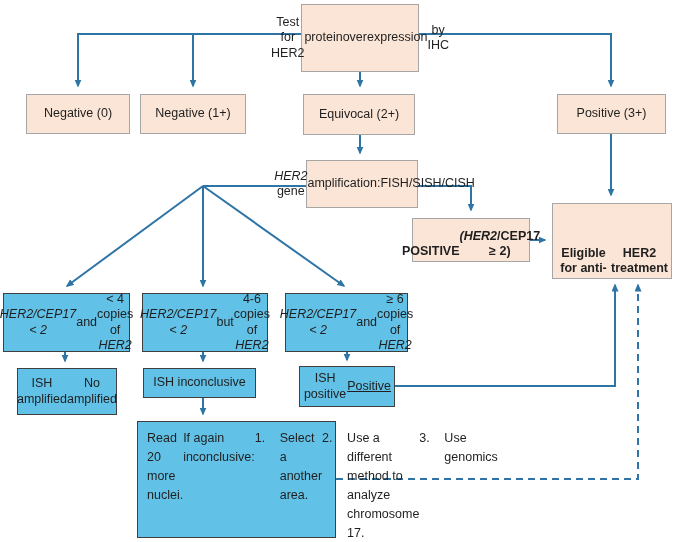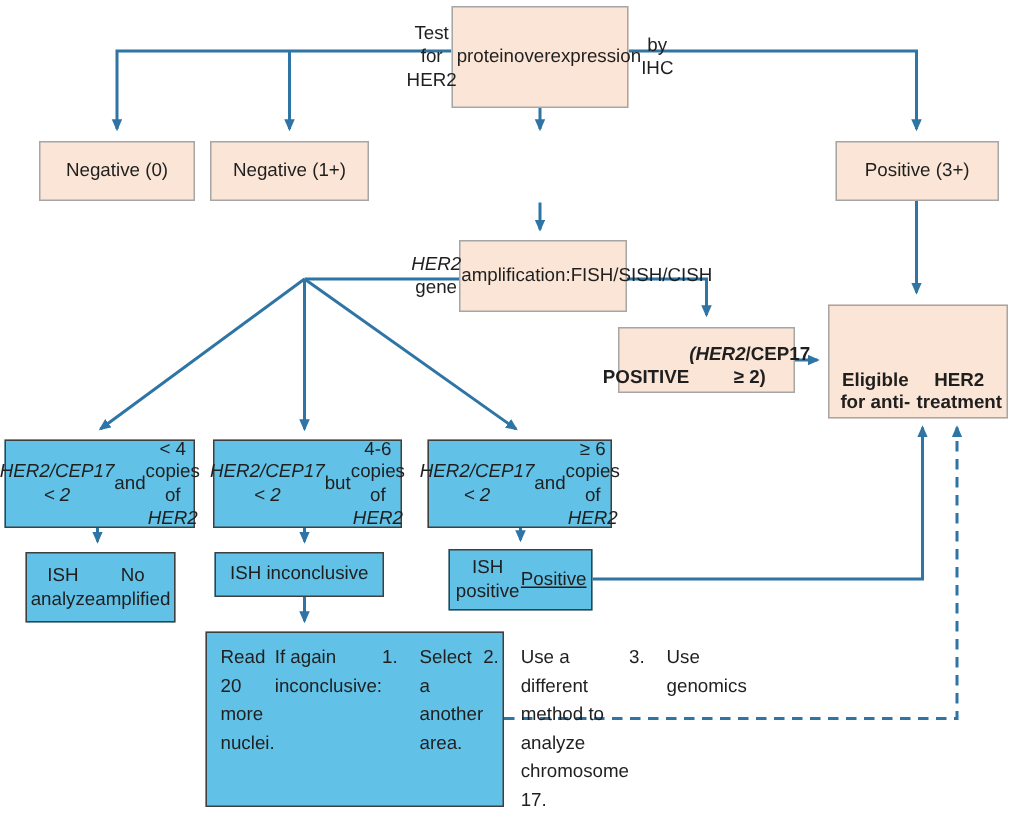--- a/index.html
+++ b/index.html
@@ -66,20 +66,23 @@
     <div>overexpression</div>
     <div>by IHC</div>
   </div>
 
   <div class="box peach" style="left:26px;top:94px;width:104px;height:40px;">
     <div>Negative (0)</div>
   </div>
   <div class="box peach" style="left:140px;top:94px;width:106px;height:40px;">
     <div>Negative (1+)</div>
   </div>
+  <div class="box peach" style="left:303px;top:94px;width:112px;height:41px;">
+    <div>Equivocal (2+)</div>
+  </div>
   <div class="box peach" style="left:557px;top:94px;width:109px;height:40px;">
     <div>Positive (3+)</div>
   </div>
 
   <div class="box peach" style="left:306px;top:160px;width:112px;height:48px;padding-left:28px;">
     <div><span class="i">HER2</span><span> gene</span></div>
     <div>amplification:</div>
     <div>FISH/SISH/CISH</div>
   </div>
 
@@ -103,21 +106,21 @@
     <div>but</div>
     <div><span>4-6 copies of </span><span class="i">HER2</span></div>
   </div>
   <div class="box blue" style="left:285px;top:293px;width:123px;height:59px;">
     <div class="i">HER2/CEP17 &lt; 2</div>
     <div>and</div>
     <div><span>≥ 6 copies of </span><span class="i">HER2</span></div>
   </div>
 
   <div class="box blue gap9" style="left:17px;top:368px;width:100px;height:47px;">
-    <div>ISH analyze</div>
+    <div>ISH amplified</div>
     <div>No amplified</div>
   </div>
   <div class="box blue" style="left:143px;top:368px;width:113px;height:30px;">
     <div>ISH inconclusive</div>
   </div>
   <div class="box blue" style="left:299px;top:366px;width:96px;height:41px;">
     <div>ISH positive</div>
     <div class="u">Positive</div>
   </div>
 

